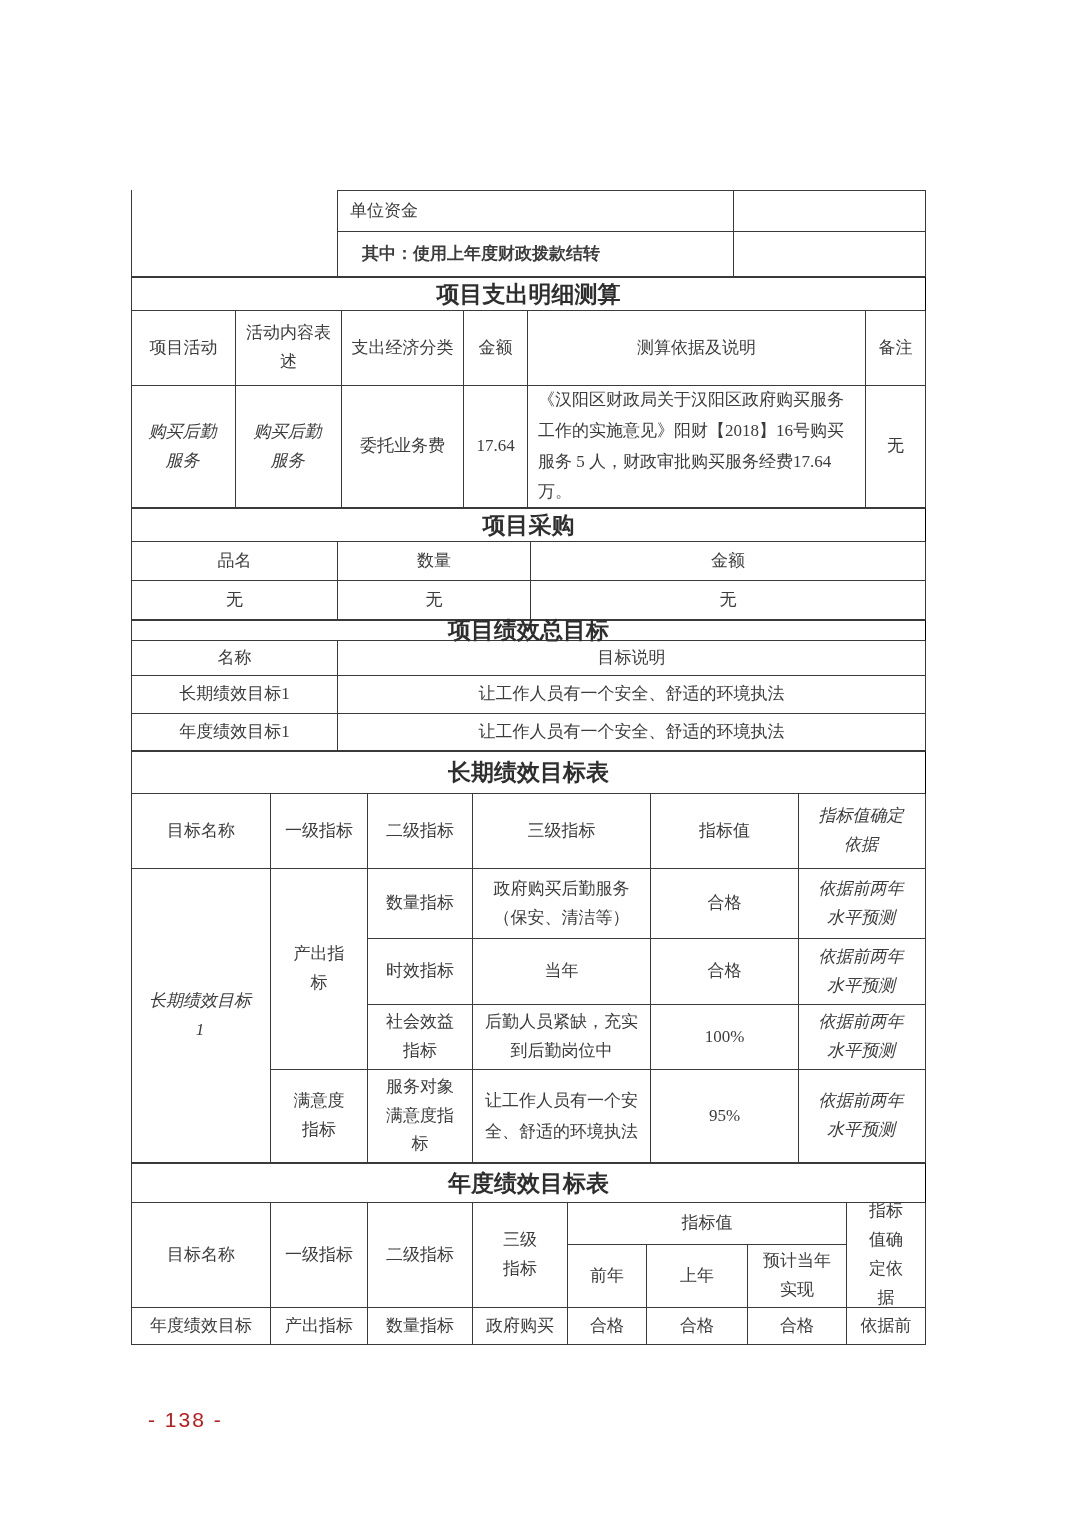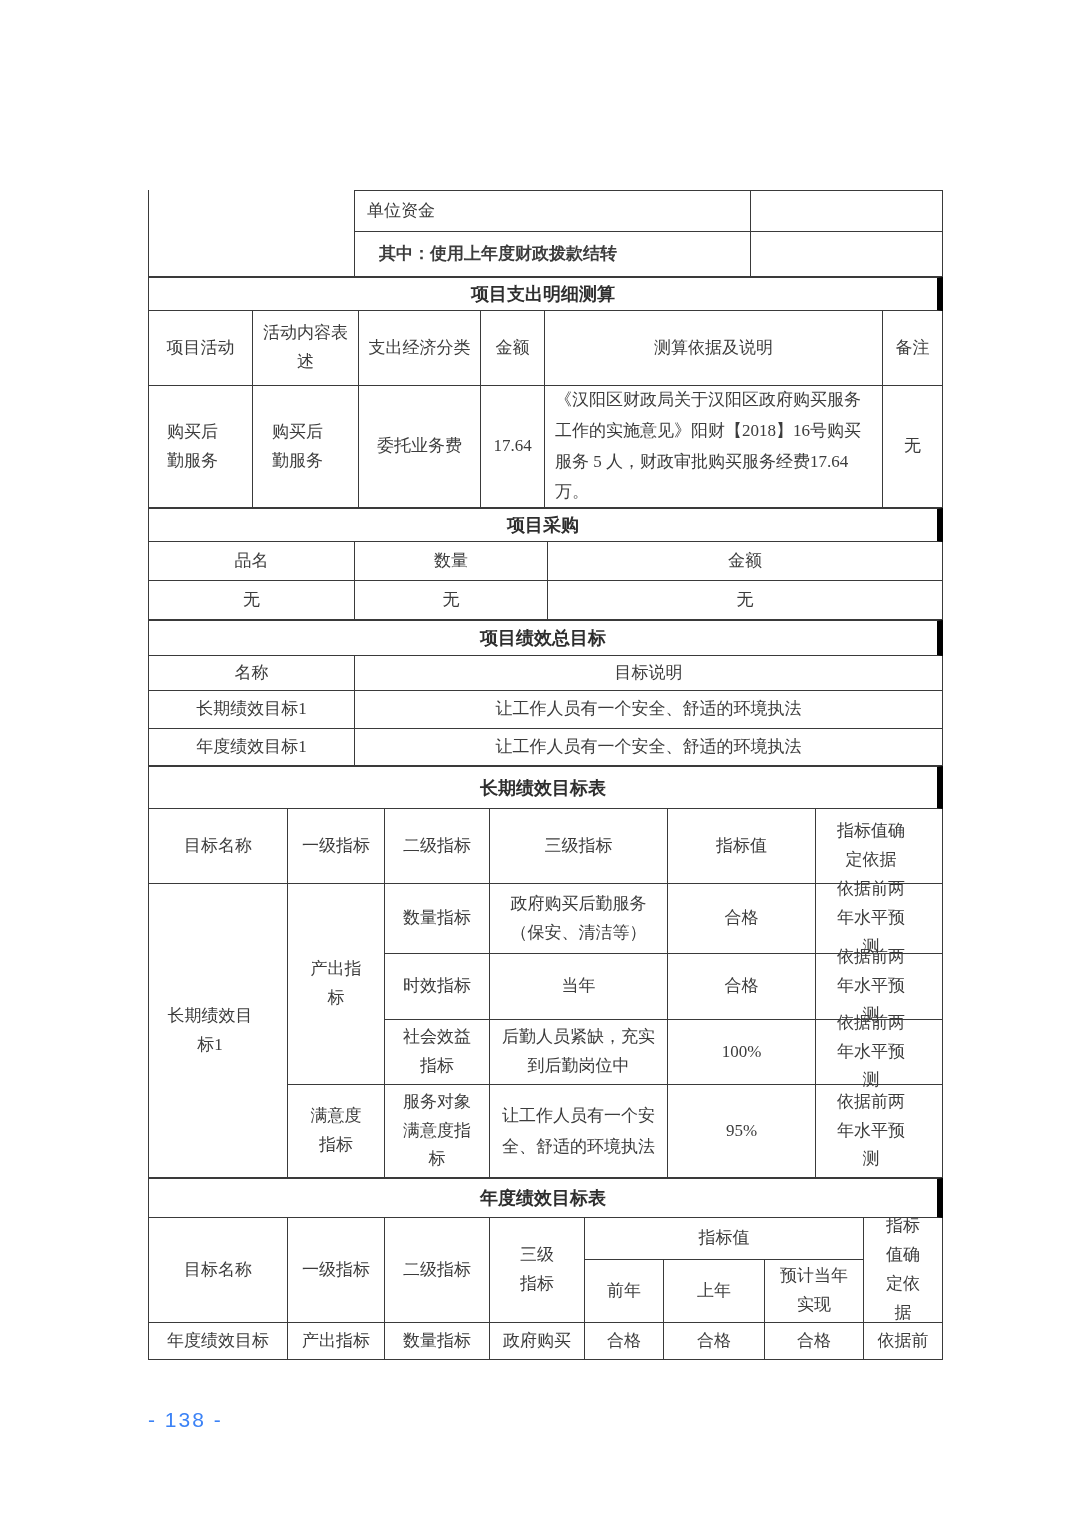--- a/index.html
+++ b/index.html
@@ -6,54 +6,54 @@
   html,body { background:#e9e9e9; }
   .page {
     position:relative;
     width:1074px; height:1520px;
     background:#ffffff;
     font-family:"Liberation Serif","DejaVu Serif",serif;
     color:#3c3c3c;
     overflow:hidden;
   }
   .doc-table {
-    position:absolute; left:148px; top:190px; width:795px;
+    position:absolute; left:131px; top:190px; width:795px;
     border-left:1px solid #3a3a3a;
   }
   .grid { display:grid; width:794px; }
   .cell {
     border-right:1px solid #3a3a3a;
     border-bottom:1px solid #3a3a3a;
     display:flex; align-items:center; justify-content:center;
     text-align:center;
     font-size:17px; line-height:1.7;
     padding:2px 8px;
   }
   .cell.left { justify-content:flex-start; text-align:left; }
   .cell.topline { border-top:1px solid #3a3a3a; }
   .section-title {
     width:794px;
-    border-right:6px solid #000000;
+    border-right:1px solid #000000;
     border-bottom:1px solid #3a3a3a;
     border-top:1px solid #3a3a3a;
     display:flex; align-items:center; justify-content:center;
-    font-weight:bold; font-size:18px; color:#2e2e2e;
+    font-weight:bold; font-size:23px; color:#2e2e2e;
   }
   .carryover { grid-template-columns:206px 396px 192px; grid-template-rows:42px 45px; }
   .exp-head  { grid-template-columns:104px 106px 122px 64px 338px 60px; grid-template-rows:75px; }
   .exp-data  { grid-template-columns:104px 106px 122px 64px 338px 60px; grid-template-rows:122px; }
   .basis-cell { text-align:left; justify-content:flex-start; line-height:1.8; padding:4px 10px; }
   .proc      { grid-template-columns:206px 193px 395px; grid-template-rows:39px 39px; }
   .overall   { grid-template-columns:206px 588px; grid-template-rows:35px 38px 37px; }
   .longterm  { grid-template-columns:139px 97px 105px 178px 148px 127px; grid-template-rows:75px 70px 66px 65px 93px; }
   .annual    { grid-template-columns:139px 97px 105px 95px 79px 101px 99px 79px; grid-template-rows:42px 63px 37px; }
-  .pad14 { padding-left:14px; padding-right:30px; }
+  .pad14 { padding-left:14px; padding-right:16px;font-style:italic; }
   .page-number {
     position:absolute; left:148px; top:1408px;
-    font-size:21px; color:#3b82f6; letter-spacing:2px;
+    font-size:21px; color:#b91c1c; letter-spacing:2px;
     font-family:"Liberation Sans","DejaVu Sans",sans-serif;
   }
 </style>
 </head>
 <body>
 
 <div class="page">
   <div class="doc-table">
 
     <div class="grid carryover">
@@ -85,21 +85,21 @@
     <div class="section-title" style="height:34px;">项目采购</div>
     <div class="grid proc">
       <div class="cell">品名</div>
       <div class="cell">数量</div>
       <div class="cell">金额</div>
       <div class="cell">无</div>
       <div class="cell">无</div>
       <div class="cell">无</div>
     </div>
 
-    <div class="section-title" style="height:36px;font-family:Liberation Mono, monospace;">项目绩效总目标</div>
+    <div class="section-title" style="height:21px;font-family:Liberation Mono, monospace;">项目绩效总目标</div>
     <div class="grid overall">
       <div class="cell">名称</div>
       <div class="cell">目标说明</div>
       <div class="cell">长期绩效目标1</div>
       <div class="cell">让工作人员有一个安全、舒适的环境执法</div>
       <div class="cell">年度绩效目标1</div>
       <div class="cell">让工作人员有一个安全、舒适的环境执法</div>
     </div>
 
     <div class="section-title" style="height:43px;">长期绩效目标表</div>

